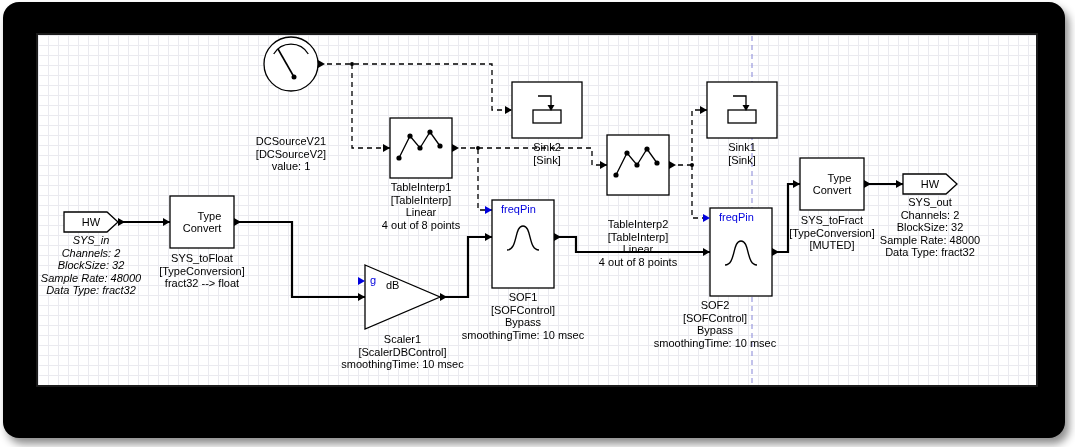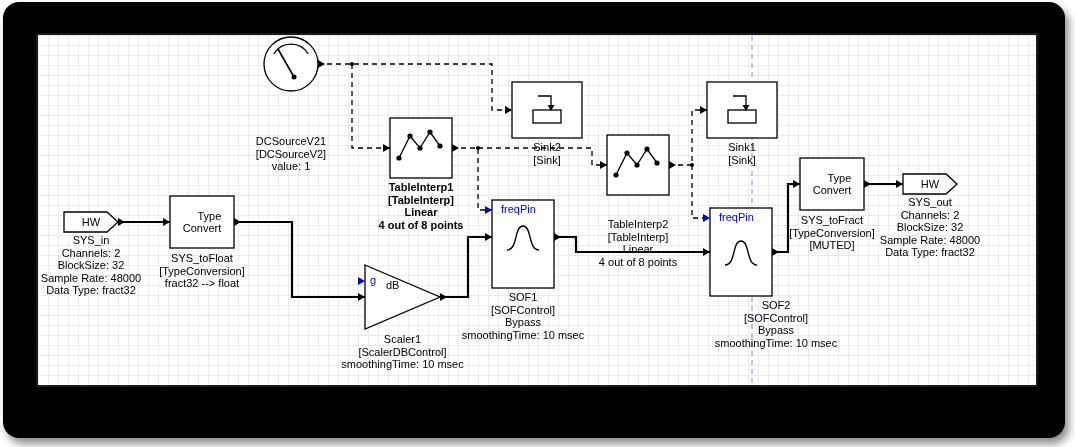--- a/index.html
+++ b/index.html
@@ -107,40 +107,40 @@
     <polygon points="703,248 703,256 710,252" fill="#000000"></polygon>
     <polygon points="772,248 772,256 779,252" fill="#000000"></polygon>
     <rect fill="#ffffff" stroke="#000000" stroke-width="1.3" x="800" y="158" width="64" height="52"></rect>
     <polygon points="793,180 793,188 800,184" fill="#000000"></polygon>
     <polygon points="864,180 864,188 871,184" fill="#000000"></polygon>
     <polygon fill="#ffffff" stroke="#000000" stroke-width="1.3" points="903,174 946,174 957,184 946,194 903,194"></polygon>
     <polygon points="896,180 896,188 903,184" fill="#000000"></polygon>
   </svg>
 <div class="block-layer">
     <div class="blk-label" style="left: 64px; top: 212px; width: 54px; height: 20px;">HW</div>
-    <div class="caption" style="left: 1px; top: 234px;">
+    <div class="caption" style="left: 1px; top: 234px; font-style: italic;">
       <div>SYS_in</div>
       <div>Channels: 2</div>
       <div>BlockSize: 32</div>
       <div>Sample Rate: 48000</div>
       <div>Data Type: fract32</div>
     </div>
     <div class="blk-label" style="left: 170px; top: 196px; width: 64px; height: 52px;">Type
 Convert</div>
     <div class="caption" style="left: 112px; top: 252px;">
       <div>SYS_toFloat</div>
       <div>[TypeConversion]</div>
       <div>fract32 --&gt; float</div>
     </div>
     <div class="caption" style="left: 201px; top: 95px; margin-top: 40px;">
       <div>DCSourceV21</div>
       <div>[DCSourceV2]</div>
       <div>value: 1</div>
     </div>
-    <div class="caption" style="left: 331px; top: 181px; font-weight: bold;">
+    <div class="caption" style="left: 331px; top: 181px;">
       <div>TableInterp1</div>
       <div>[TableInterp]</div>
       <div>Linear</div>
       <div>4 out of 8 points</div>
     </div>
     <div class="caption" style="left: 457px; top: 141px;">
       <div>Sink2</div>
       <div>[Sink]</div>
     </div>
     <div class="caption" style="left: 548px; top: 198px; margin-top: 20px;">
@@ -161,21 +161,21 @@
       <div>smoothingTime: 10 msec</div>
     </div>
     <div class="sub-label" style="left: 501px; top: 203px; color: rgb(0, 0, 221);">freqPin</div>
     <div class="caption" style="left: 433px; top: 291px;">
       <div>SOF1</div>
       <div>[SOFControl]</div>
       <div>Bypass</div>
       <div>smoothingTime: 10 msec</div>
     </div>
     <div class="sub-label" style="left: 719px; top: 211px; color: rgb(0, 0, 221);">freqPin</div>
-    <div class="caption" style="left: 686px; top: 299px;">
+    <div class="caption" style="left: 625px; top: 299px;">
       <div>SOF2</div>
       <div>[SOFControl]</div>
       <div>Bypass</div>
       <div>smoothingTime: 10 msec</div>
     </div>
     <div class="blk-label" style="left: 800px; top: 158px; width: 64px; height: 52px;">Type
 Convert</div>
     <div class="caption" style="left: 742px; top: 214px;">
       <div>SYS_toFract</div>
       <div>[TypeConversion]</div>

